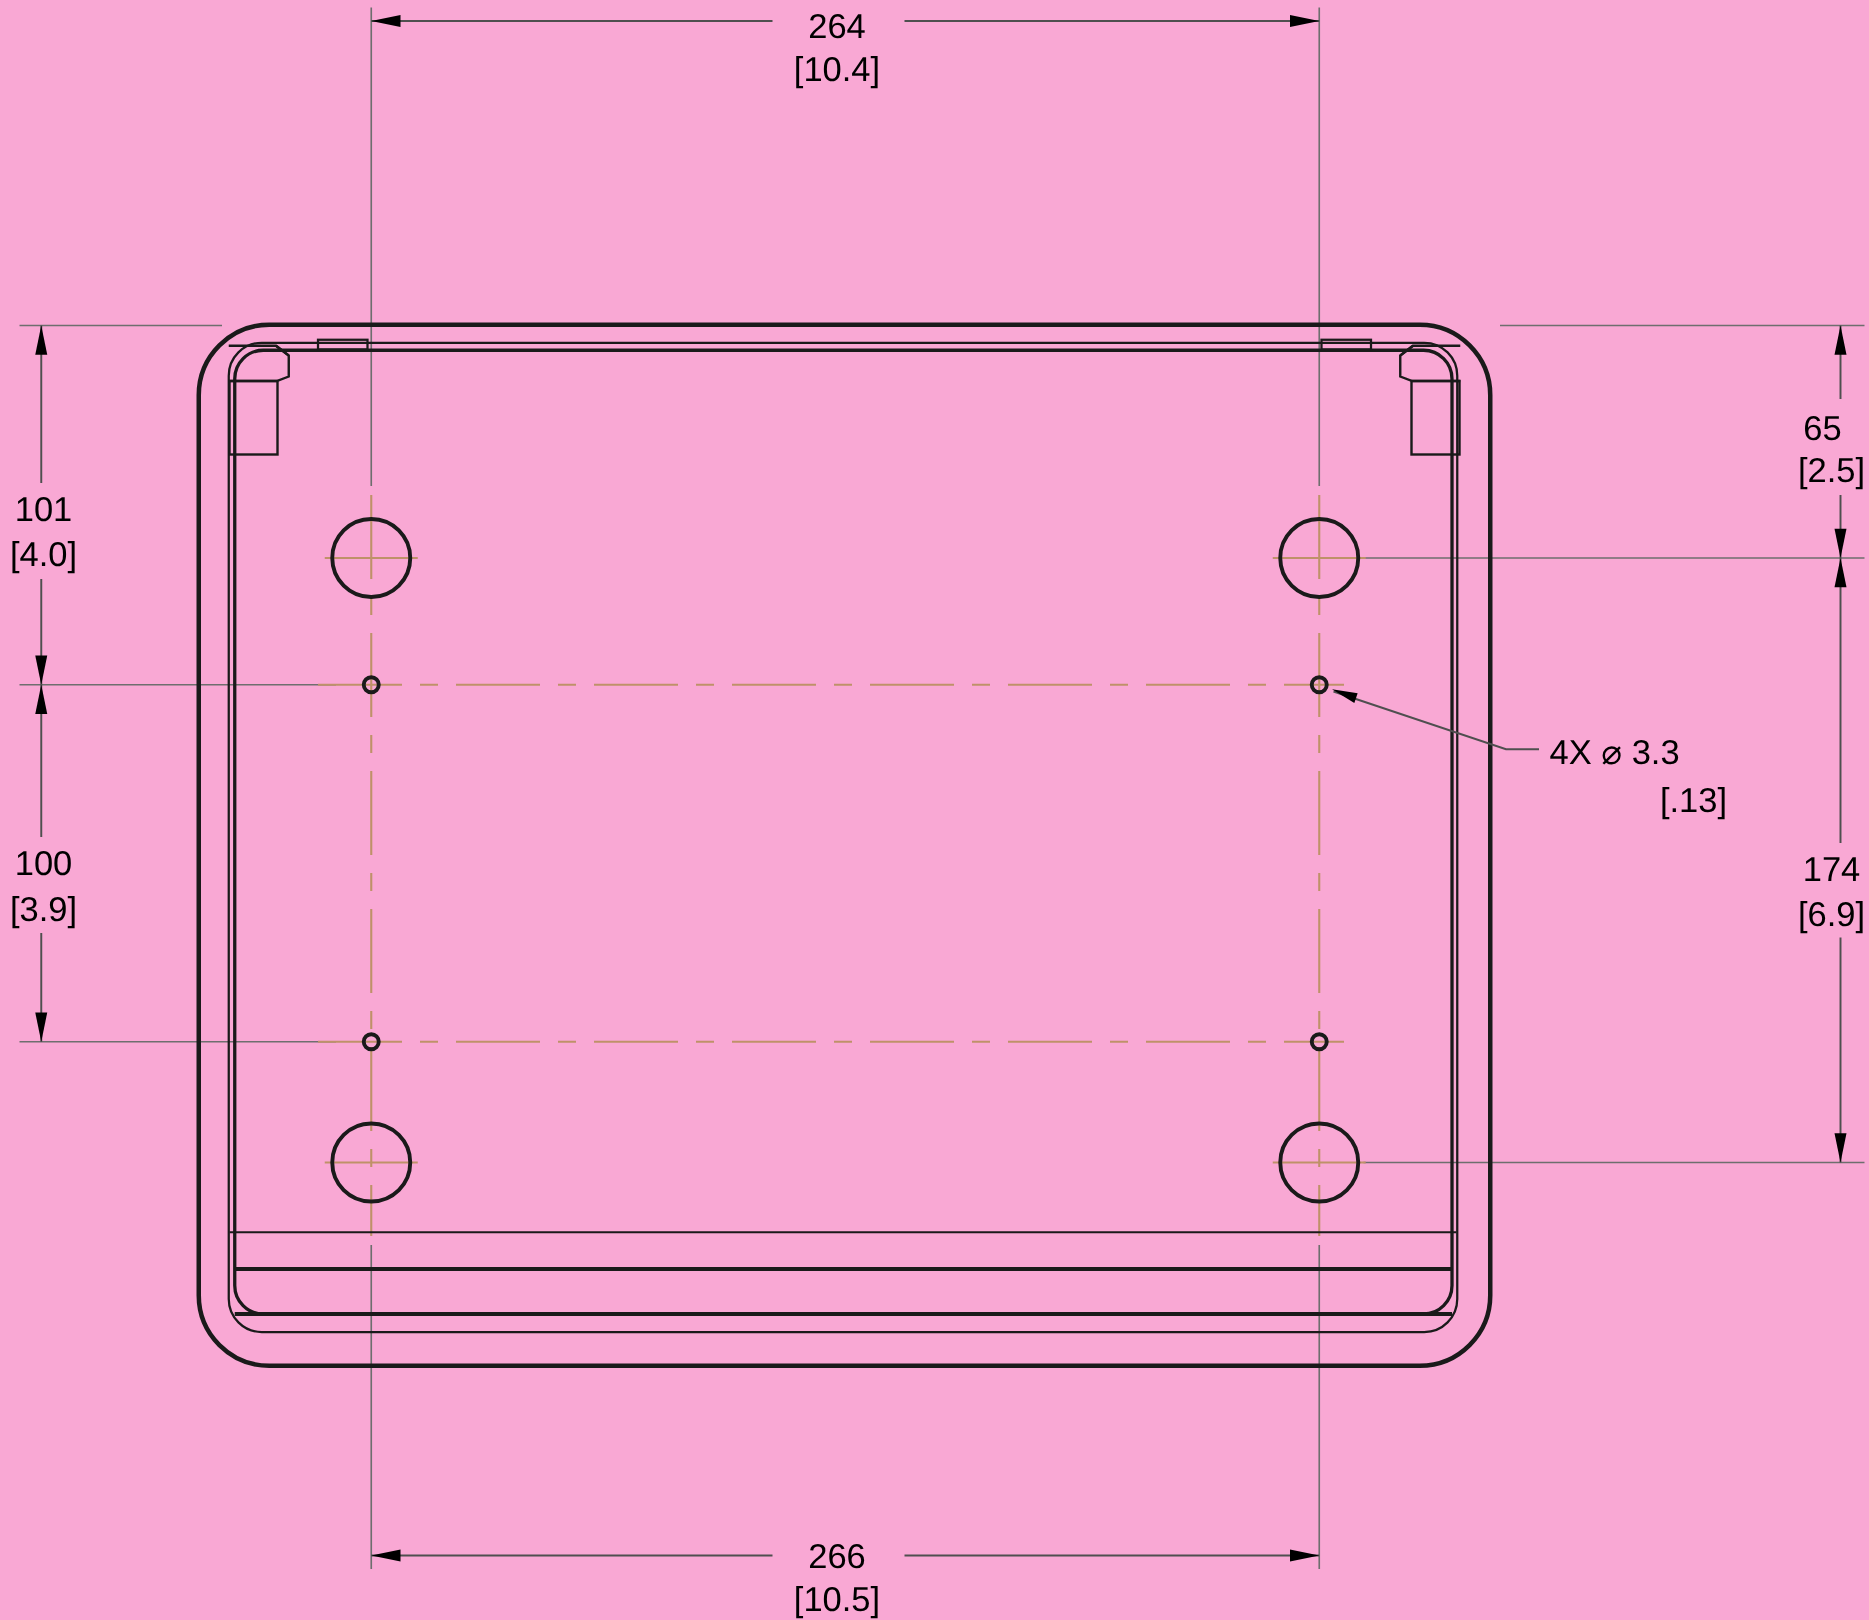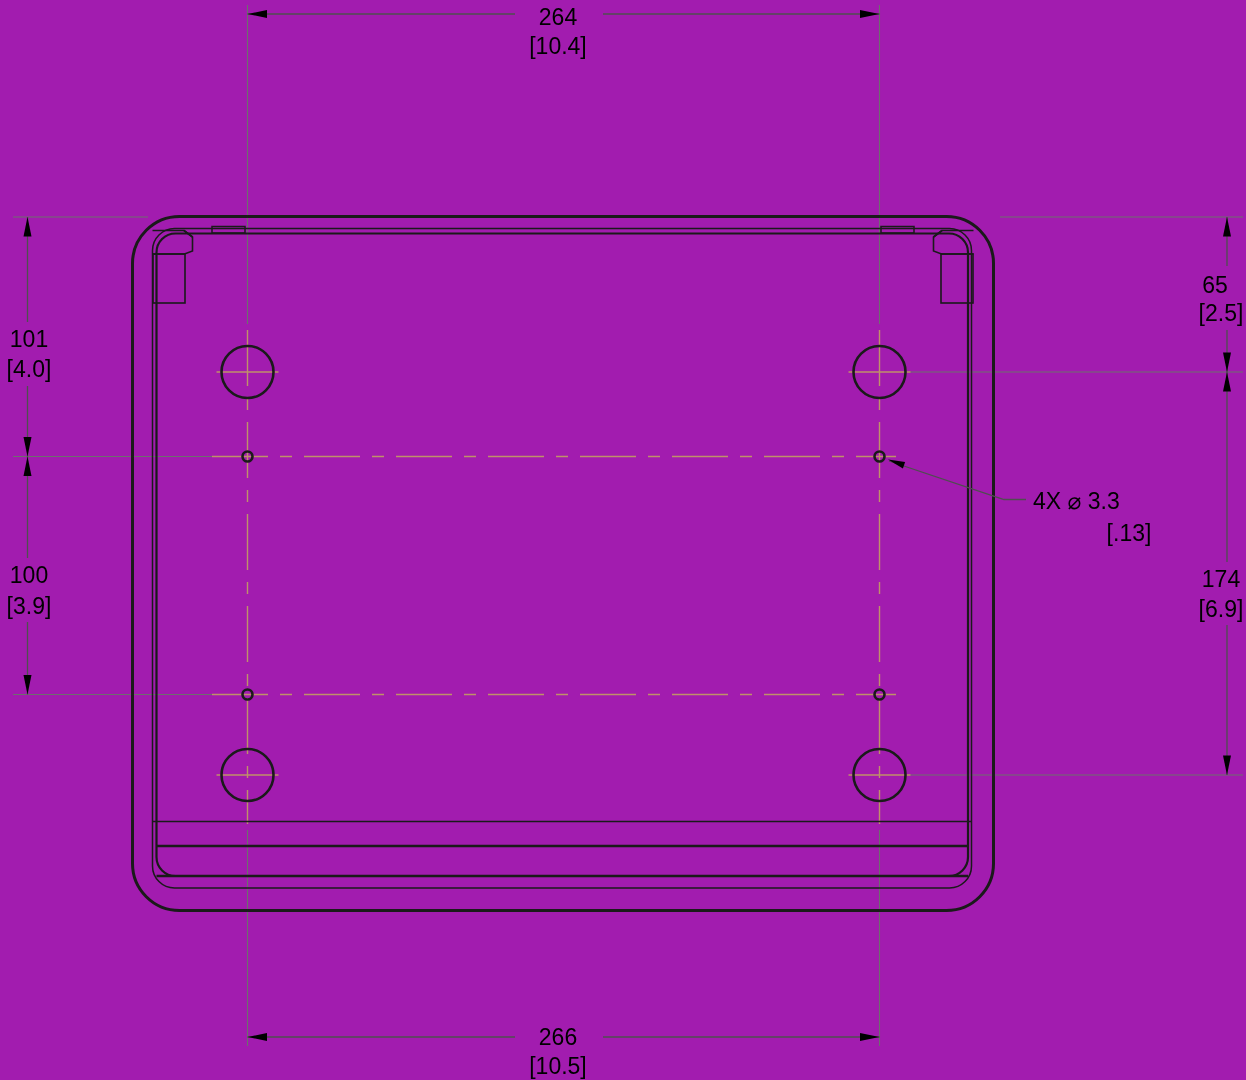--- a/index.html
+++ b/index.html
@@ -1,19 +1,19 @@
 <!DOCTYPE html>
 <html><head>
 <meta charset="utf-8">
 <style>
   html,body{margin:0;padding:0;background:#ffffff;}
   .stage{
     position:relative;
     width:1246px;height:1080px;
-    background:#a21caf;
+    background:#f9a8d4;
     overflow:hidden;
     font-family:"Liberation Sans","DejaVu Sans",sans-serif;
   }
   svg{display:block;}
   text{
     font-family:"Liberation Sans","DejaVu Sans",sans-serif;
     font-size:23px;
     fill:#000000;
   }
   .obj{stroke:#1a1a1a;fill:none;}

